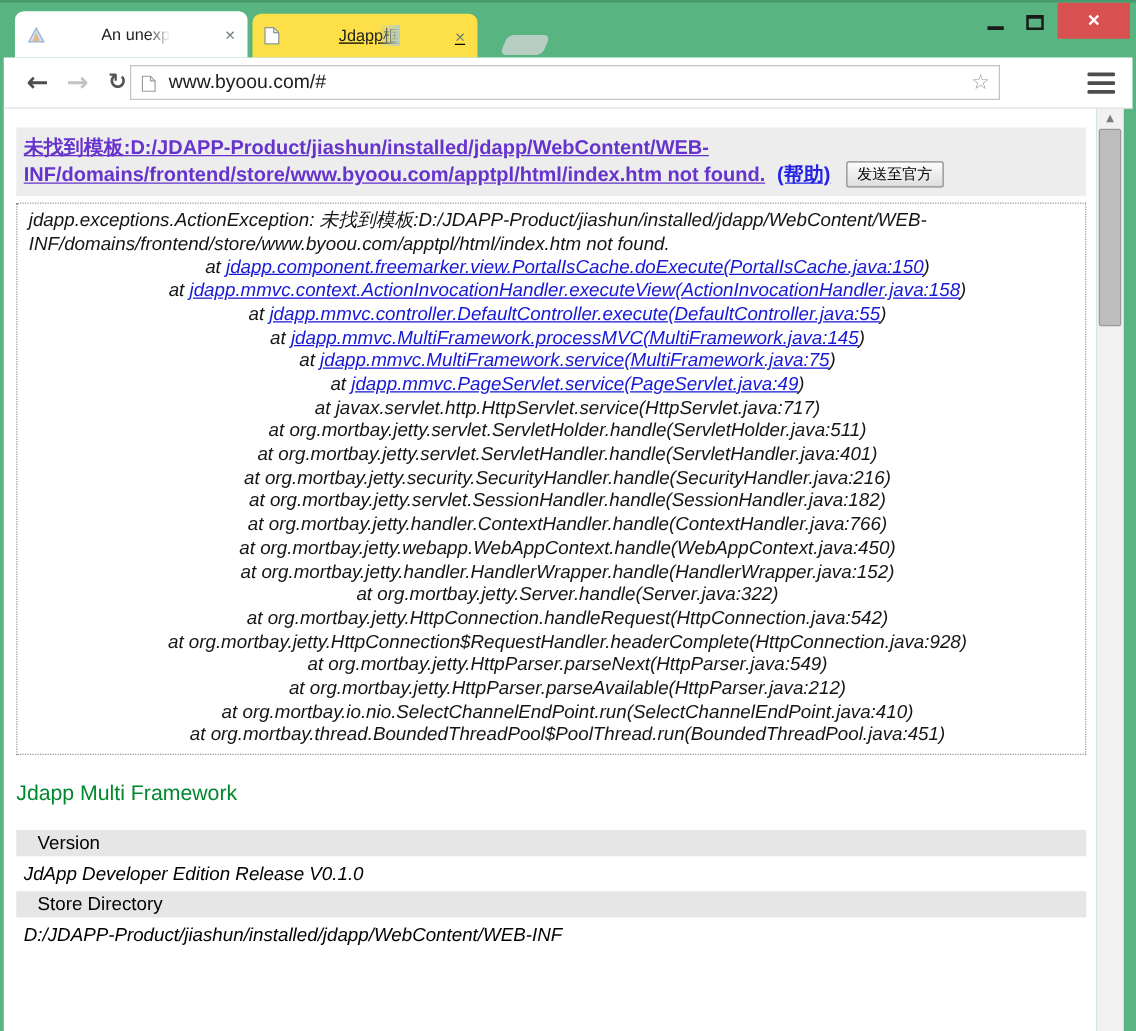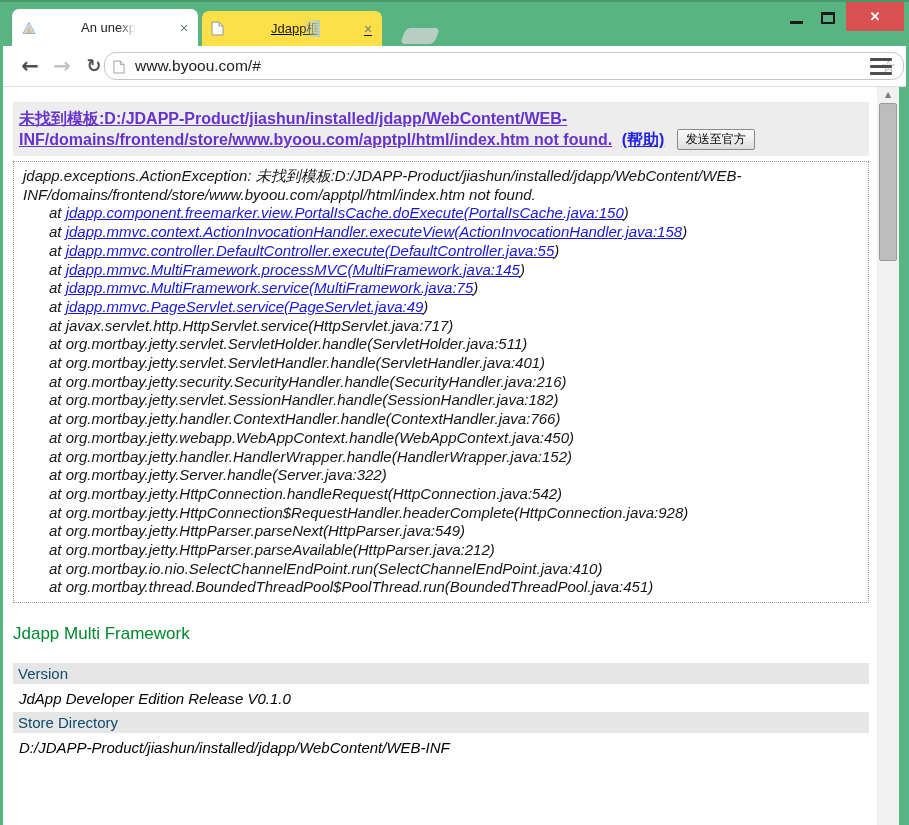--- a/index.html
+++ b/index.html
@@ -28,39 +28,39 @@
   .ctrl-min i { display:block; width:13px; height:3px; background:#1a1a1a; margin-top:9px; }
   .ctrl-max { left:813px; top:6px; width:30px; height:20px; }
   .ctrl-max i { display:block; width:14px; height:12px; border:2px solid #1a1a1a; border-top-width:3px; }
   .ctrl-close { left:846px; top:0; width:58px; height:29px; background:#d85050; color:#fff; font-size:13px; font-weight:bold; }
   
   .toolbar { position:absolute; left:3px; top:44px; width:903px; height:41px; background:#fff; border-bottom:1px solid #ddd; }
   .nav-btn { position:absolute; top:0; height:40px; line-height:40px; text-align:center; font-family:"DejaVu Sans", sans-serif; }
   .nav-back   { left:12px; width:30px; font-size:21px; color:#4d4d4d; font-weight:bold; }
   .nav-fwd    { left:44px; width:30px; font-size:21px; color:#c3c3c3; font-weight:bold; }
   .nav-reload { left:78px; width:26px; font-size:18px; color:#555; font-weight:bold; }
-  .omnibox { position:absolute; left:101px; top:6px; width:800px; height:28px; border:1px solid #c4c4c4; border-radius:12px; background:#fff; }
+  .omnibox { position:absolute; left:101px; top:6px; width:696px; height:28px; border:1px solid #c4c4c4; border-radius:0; background:#fff; }
   .page-icon { position:absolute; left:8px; top:7px; }
   .url-text { position:absolute; left:30px; top:0; line-height:26px; font-size:15.5px; color:#202020; }
   .star { position:absolute; right:7px; top:0; line-height:26px; font-size:17px; color:#9a9a9a; font-family:"DejaVu Sans", sans-serif; }
   .menu-btn { position:absolute; right:14px; top:12px; width:22px; height:17px; display:flex; flex-direction:column; justify-content:space-between; }
   .menu-btn i { height:3px; background:#4d4d4d; border-radius:1px; }
   
   .content { position:absolute; left:3px; top:85px; width:874px; height:740px; background:#fff; overflow:hidden; }
   .content h1 { margin:10px 0 0 10px; font-size:27px; font-weight:bold; color:#ff0000; }
   .error-box { margin:15px 8px 0 10px; background:#ededed; padding:6px; font-size:16px; font-weight:bold; line-height:21px; }
   .tpl-link { color:#6633cc; text-decoration:underline; cursor:pointer; }
   .help-link { color:#2222e6; text-decoration:underline; margin-left:5px; cursor:pointer; }
   .send-btn { margin-left:8px; font-family:"Liberation Sans", sans-serif; font-size:12px; padding:1px 8px;
               color:#000; background:linear-gradient(#fdfdfd,#dedede); border:1px solid #8a8a8a; border-radius:2px; vertical-align:2px; }
   .trace-box { margin:5px 8px 0 10px; border:1px dotted #999; padding:5px 9px; font-style:italic; font-size:15px; line-height:18.7px; color:#151515; }
-  .trace-line.frame { padding-left:26px; }
+  .trace-line.frame { padding-left:26px;text-align:center; }
   .frame-link { color:#1717d6; text-decoration:underline; cursor:pointer; }
   .content h2 { margin:21px 4px 0 10px; font-size:17px; font-weight:normal; color:#00882e; }
-  .section-bar { margin:19px 8px 0 10px; background:#e6e6e6; color:#0c4a6e; font-size:15px; padding:2px 5px; }
+  .section-bar { margin:19px 8px 0 10px; background:#e6e6e6; color:#000000; font-size:15px; padding:2px 17px; }
   .section-bar.sb2 { margin-top:5px; }
   .section-value { margin:6px 0 0 16px; font-size:15px; color:#000;font-style:italic; }
   
   .scrollbar { position:absolute; left:877px; top:85px; width:22px; height:740px; background:#f1f1f1; }
   .sb-up { height:16px; text-align:center; font-size:8px; line-height:16px; color:#7d7d7d; font-family:"DejaVu Sans", sans-serif; }
   .sb-thumb { position:absolute; left:2px; top:16px; width:18px; height:158px; background:#bdbdbd; border:1px solid #9a9a9a; border-radius:2px; }
 </style>
 </head>
 <body>
 

